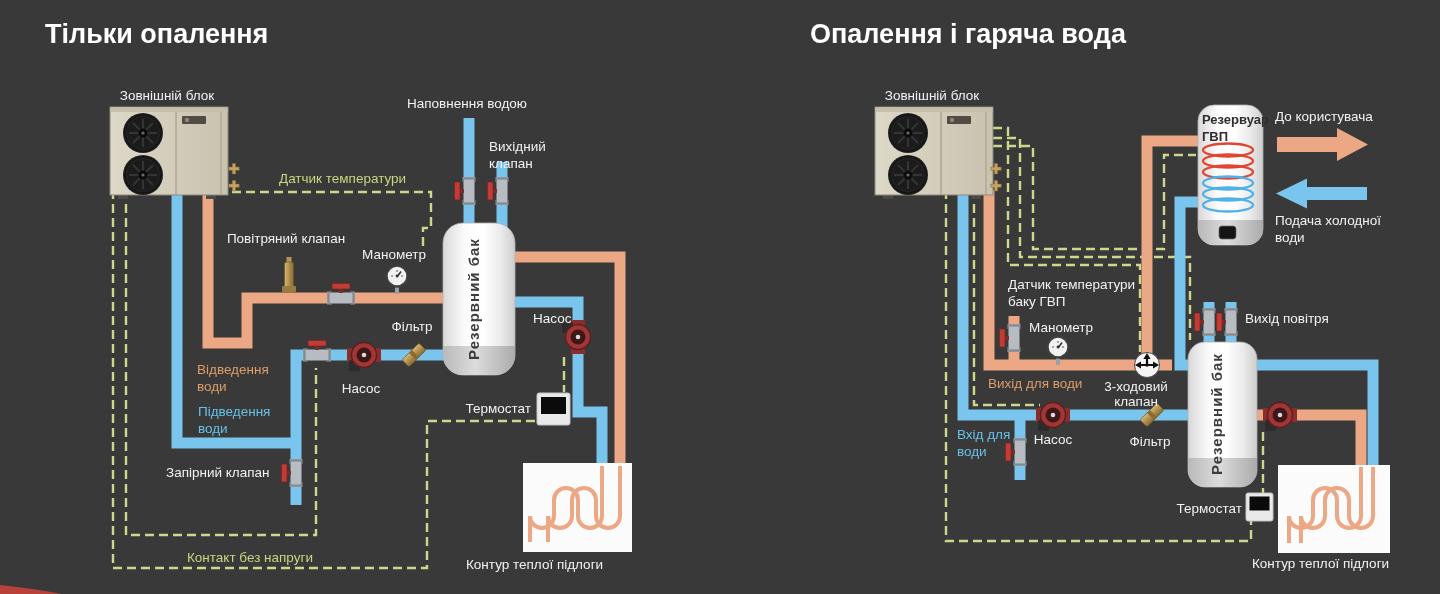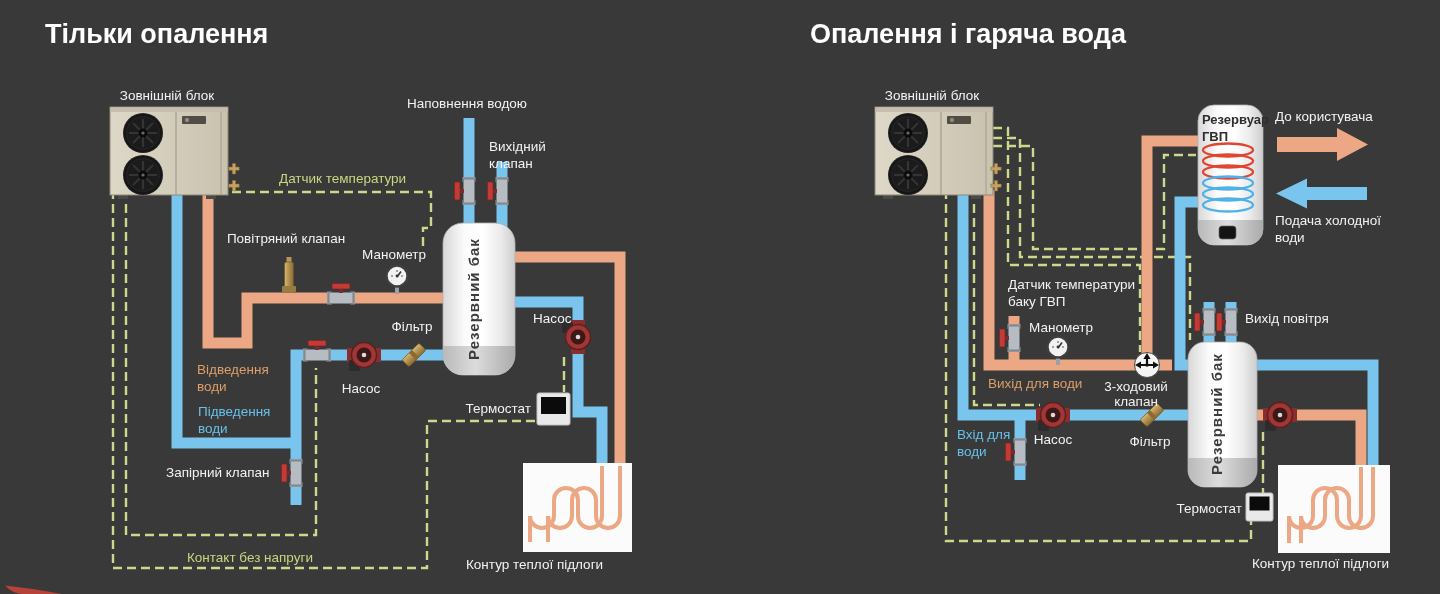--- a/index.html
+++ b/index.html
@@ -1,16 +1,16 @@
 <!DOCTYPE html>
 <html style="--background: #393939; --title: #ffffff; --pipe-hot: #eca884; --pipe-cold: #79c5ee; --dashed-line: #ccd88c; --label-light: #f2f2f2; --label-hot: #dd9e68; --label-cold: #66c0e9; --label-olive: #c9d580; --tank-text: #3c3c3c;"><head>
 <meta charset="utf-8">
 <style>
   html,body{margin:0;padding:0;background:var(--background,#393939);}
-  .stage{position:relative;width:1440px;height:594px;overflow:hidden;background:var(--background,#393939);border-radius:23px;}
+  .stage{position:relative;width:1440px;height:594px;overflow:hidden;background:var(--background,#393939);}
   svg{display:block;font-family:"Liberation Sans",sans-serif;}
   .title{font:700 27px "Liberation Sans",sans-serif;fill:var(--title,#ffffff);}
   .lbl{font:13.5px "Liberation Sans",sans-serif;fill:var(--label-light,#f2f2f2);}
   .lbl-hot{fill:var(--label-hot,#dd9e68);}
   .lbl-cold{fill:var(--label-cold,#66c0e9);}
   .lbl-olive{fill:var(--label-olive,#c9d580);}
   .tank-label{font:700 15px "Liberation Sans",sans-serif;fill:var(--tank-text,#3c3c3c);letter-spacing:1px;}
   .dhw-label{font:700 13px "Liberation Sans",sans-serif;fill:#2e2e2e;}
   .pipe-hot{stroke:var(--pipe-hot,#eca884);stroke-width:11;fill:none;}
   .pipe-cold{stroke:var(--pipe-cold,#79c5ee);stroke-width:11;fill:none;}

